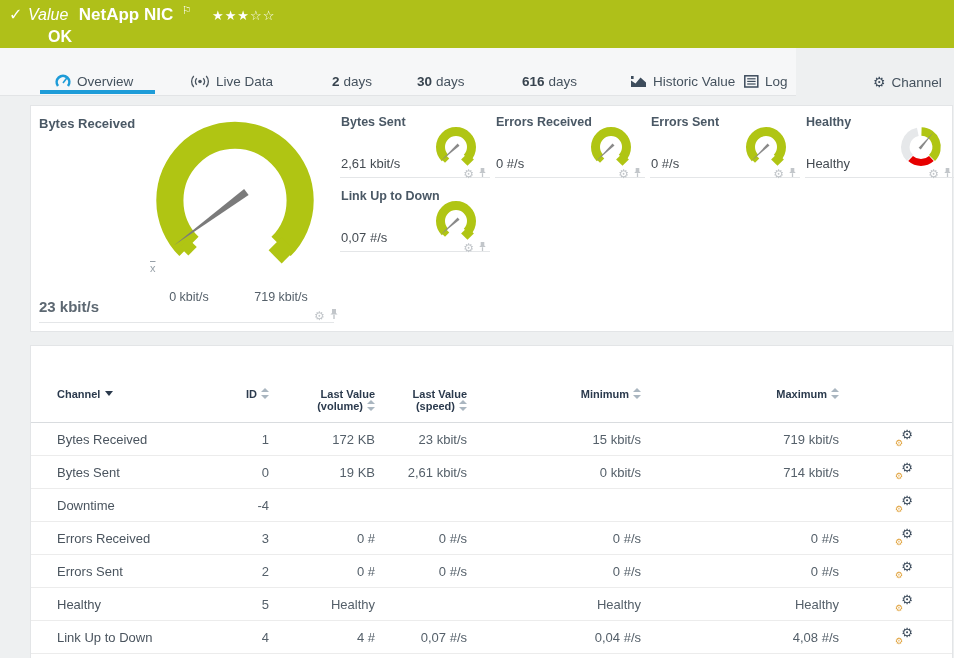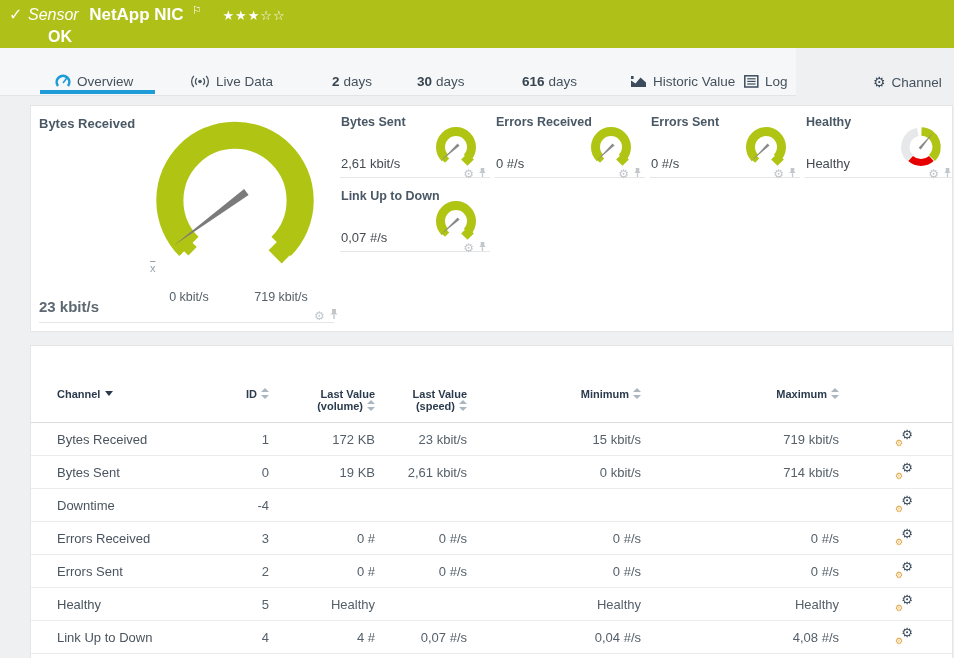--- a/index.html
+++ b/index.html
@@ -64,21 +64,21 @@
   .gearpair { position:relative; display:inline-block; width:18px; height:16px; cursor:pointer; }
   .gearpair .g-big { position:absolute; right:0; top:-3px; font-family:"DejaVu Sans",sans-serif; font-size:13px; color:#3d4c5c; }
   .gearpair .g-small { position:absolute; left:0; bottom:-2px; font-family:"DejaVu Sans",sans-serif; font-size:9px; color:#e0a23c; }
 </style>
 </head>
 <body>
 
 <div class="topbar">
   <span class="check">✓</span>
   <div class="titlerow">
-    <span class="sensor-type">Sensor</span>
+    <span class="sensor-type">Value</span>
     <span class="sensor-name">NetApp NIC</span>
     <span class="flag">⚐</span>
     <span class="stars"><span>★★★</span><span>☆☆</span></span>
   </div>
   <div class="status-ok">OK</div>
 </div>
 
 <div class="tabbar">
   <div class="tab" style="left:55px;">
     <span class="ticon"><svg width="16" height="14" viewBox="0 0 16 14">

